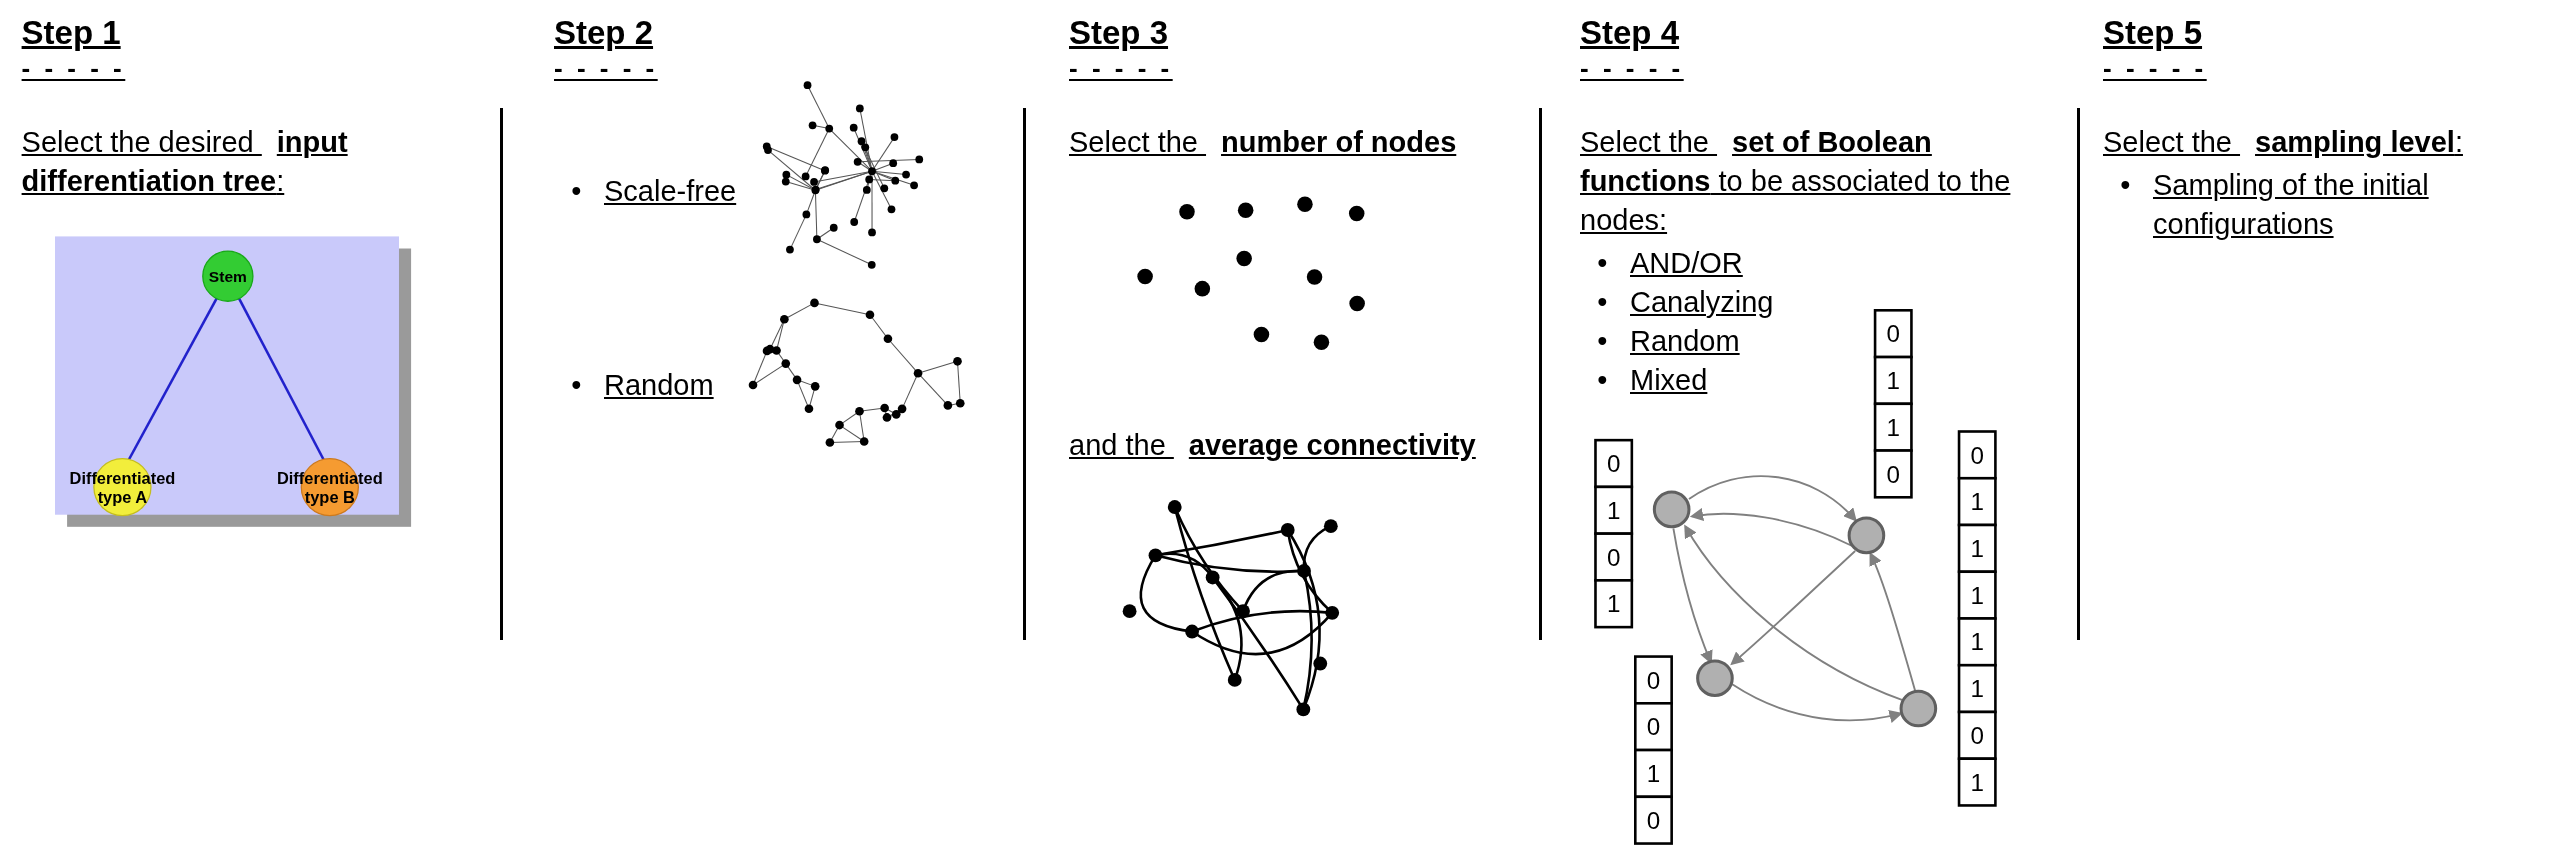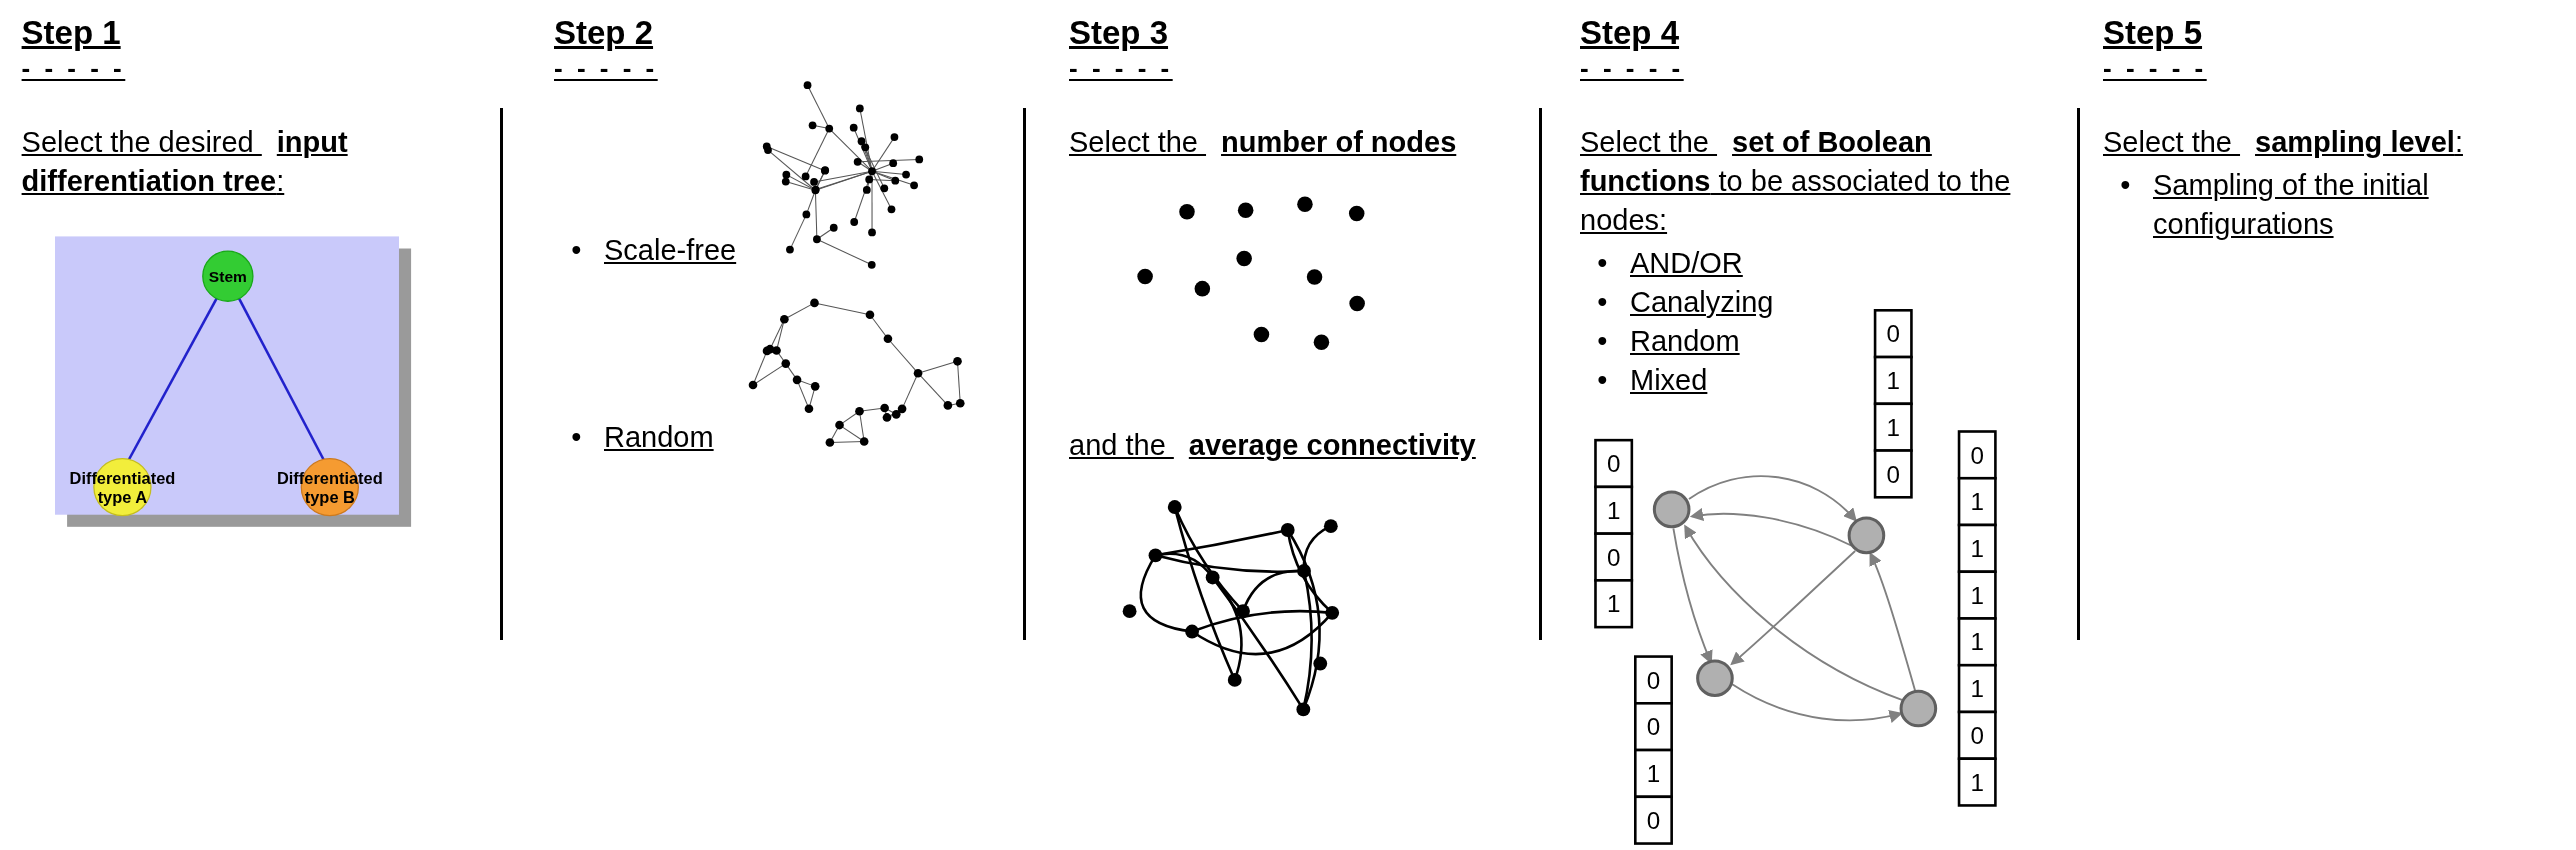--- a/index.html
+++ b/index.html
@@ -14,21 +14,21 @@
   .divider{position:absolute;top:108px;height:532px;width:2.6px;background:#000;}
   .d1{left:500px;} .d2{left:1023px;} .d3{left:1539px;} .d4{left:2077px;}
   .step-title{font-size:33px;font-weight:bold;line-height:38px;margin:0;}
   .dashes{font-size:26px;font-weight:bold;letter-spacing:3.5px;line-height:33px;margin:0;color:#000;}
   .para{font-size:29px;line-height:39px;margin:38px 0 0 0;}
   .b{font-weight:bold;margin-left:15px;}
   .i{font-style:italic;}
   .bullets{list-style:none;margin:3.5px 0 0 0;padding:0;}
   .bullet{position:relative;padding-left:50px;font-size:29px;line-height:39px;}
   .bullet::before{content:"\2022";position:absolute;left:17.3px;}
-  .fig-row{display:flex;align-items:flex-end;}
+  .fig-row{display:flex;align-items:center;}
   .netfig{flex:0 0 auto;}
   .abs{position:absolute;}
   svg text{font-family:"Liberation Sans", sans-serif;}
 </style>
 </head>
 <body>
 
 <div class="canvas">
 
   <div class="divider d1"></div>

